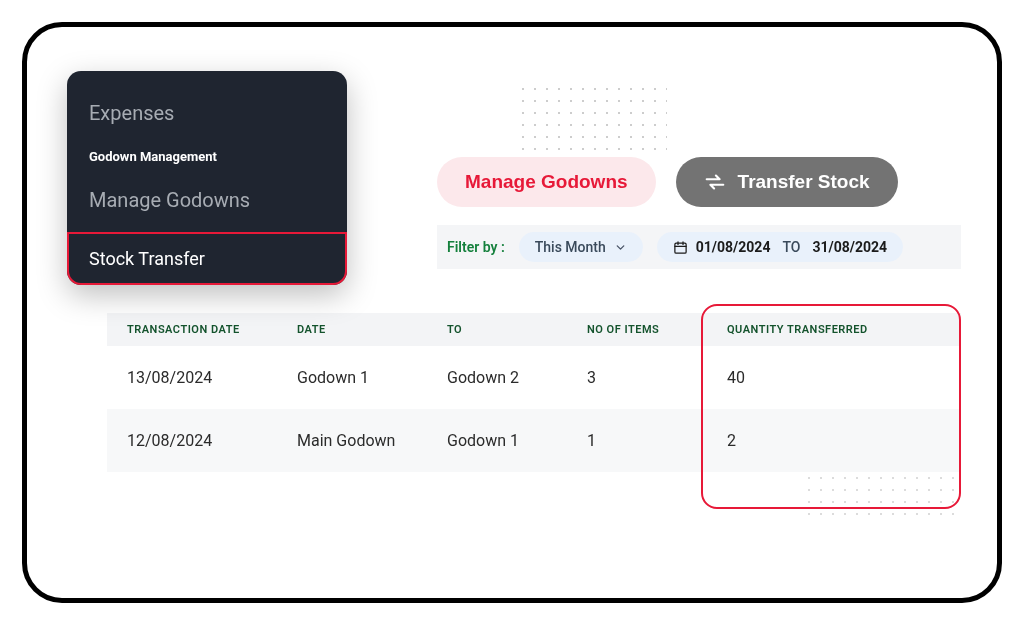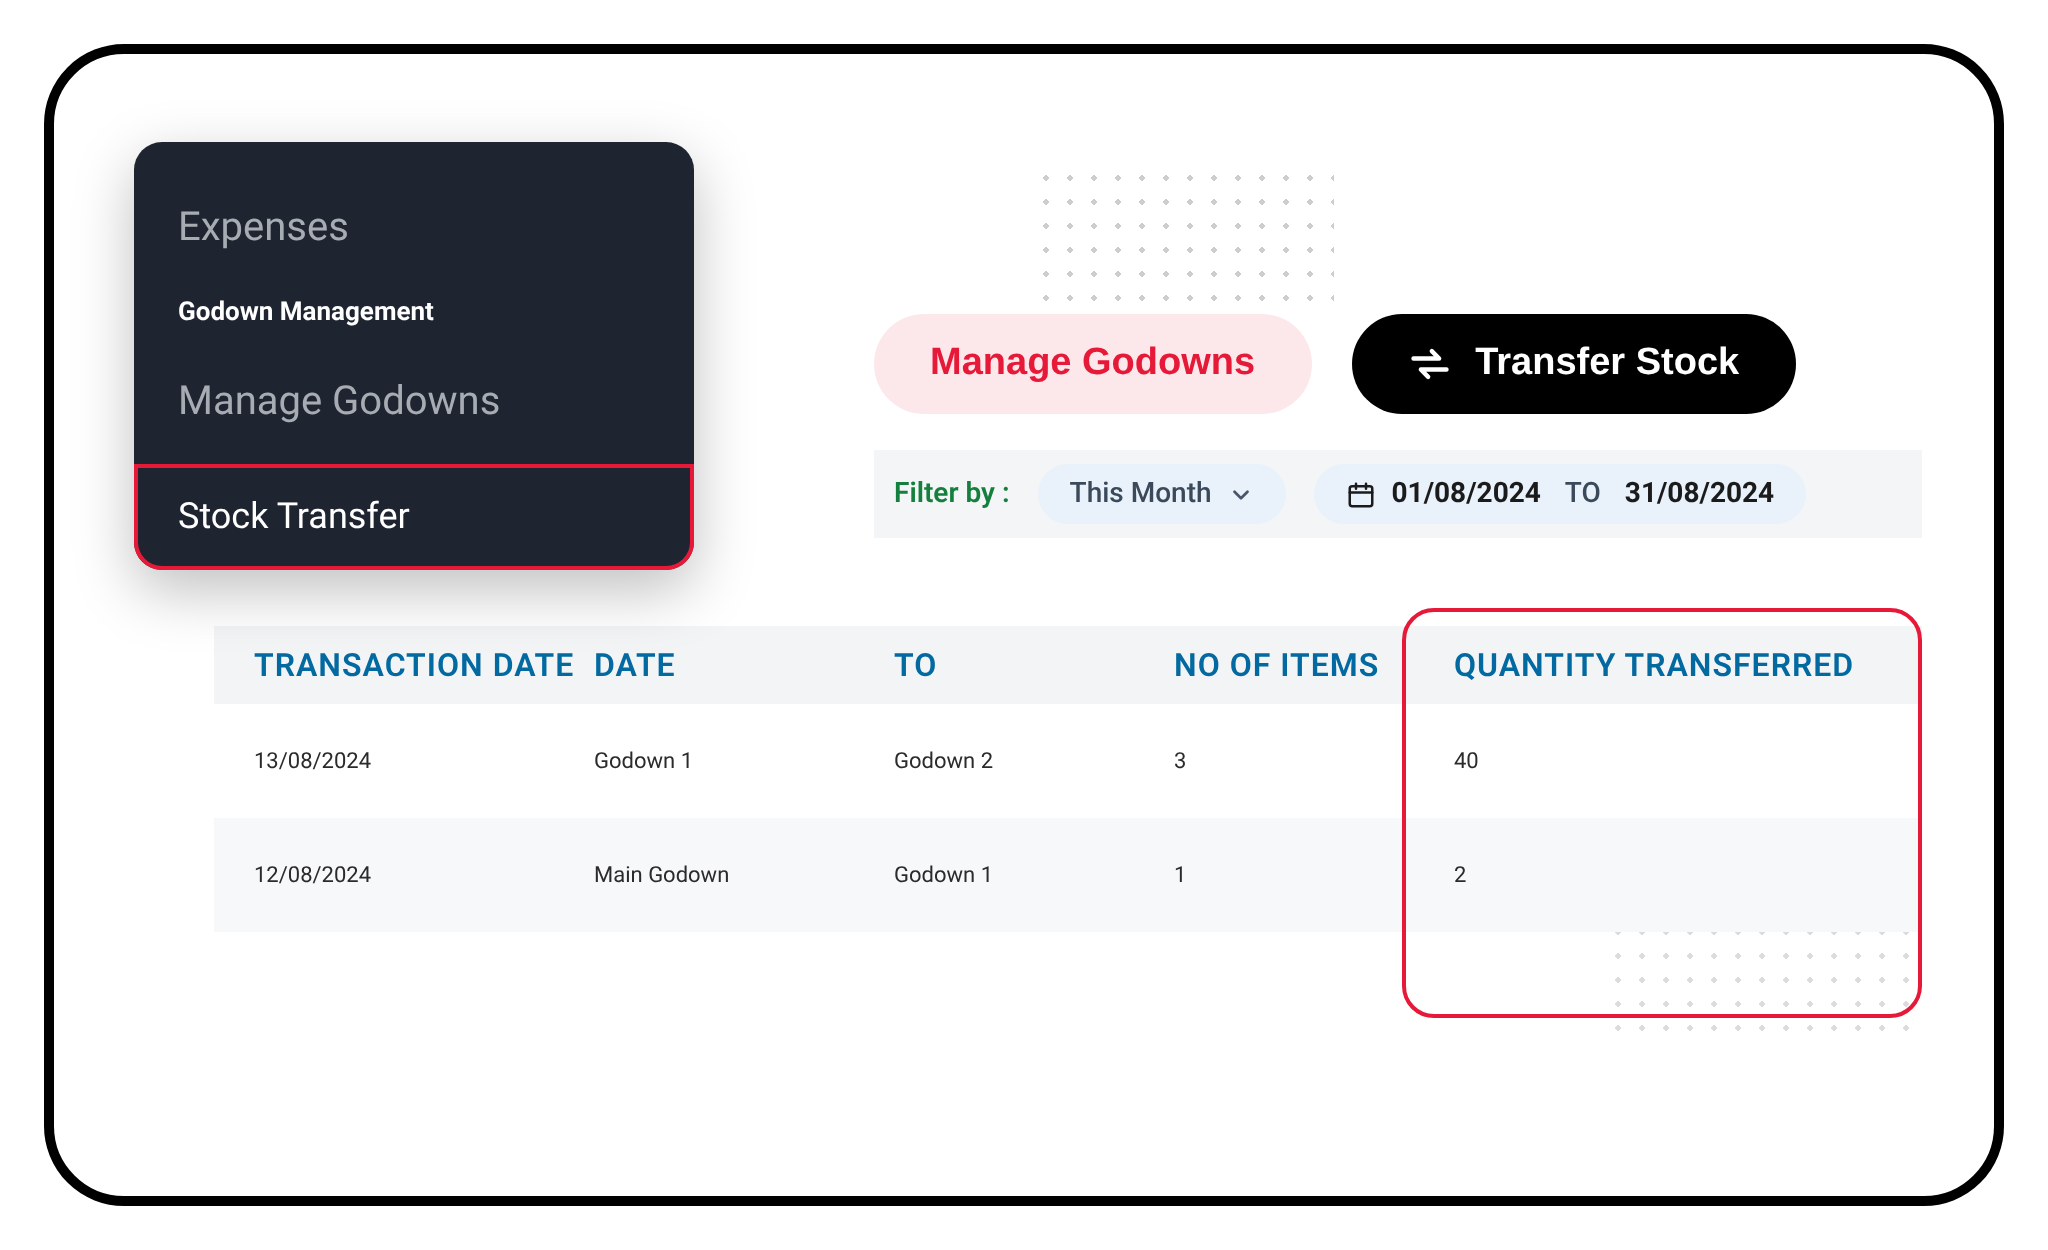--- a/index.html
+++ b/index.html
@@ -101,21 +101,21 @@
       display: inline-flex;
       align-items: center;
       gap: 12px;
       border: none;
     }
     .btn-light {
       background: #fce8eb;
       color: #e71938;
     }
     .btn-primary {
-      background: #000000;
+      background: #737373;
       color: #fff;
     }
     .swap-icon {
       width: 22px;
       height: 22px;
       display: inline-block;
     }
     
     .filter-row {
       position: absolute;
@@ -156,30 +156,30 @@
       position: absolute;
       top: 286px;
       left: 80px;
       right: 36px;
     }
     .thead {
       background: #f3f4f6;
       display: grid;
       grid-template-columns: 170px 150px 140px 140px auto;
       padding: 10px 20px;
-      color: #0369a1;
-      font-size: 16px;
+      color: #14532d;
+      font-size: 11px;
       letter-spacing: .5px;
       font-weight: 600;
     }
     .row {
       display: grid;
       grid-template-columns: 170px 150px 140px 140px auto;
       padding: 22px 20px;
-      font-size: 11px;
+      font-size: 16px;
       color: #2b2b2b;
       align-items: center;
     }
     .row.alt { background: #f7f8f9; }
     .highlight-col {
       position: absolute;
       top: 277px;
       right: 36px;
       width: 260px;
       height: 205px;

